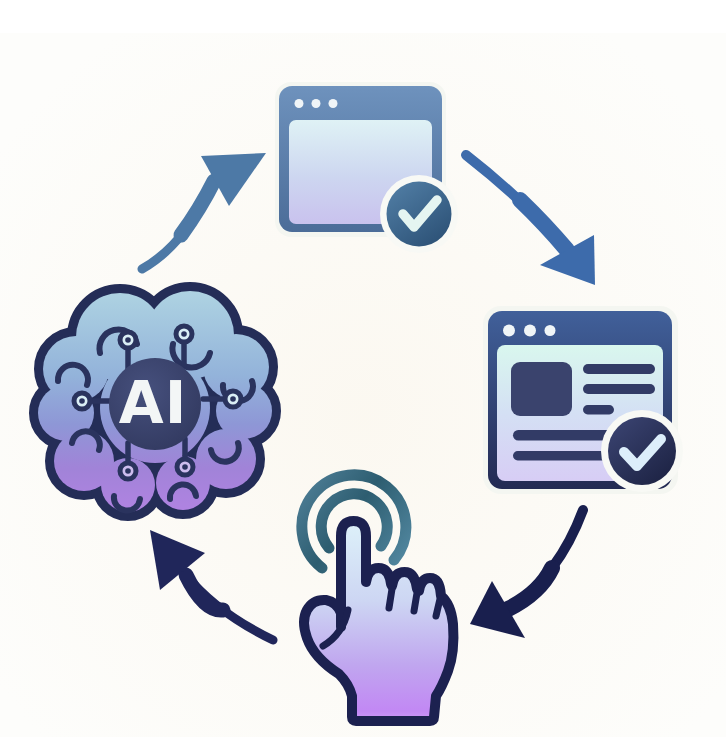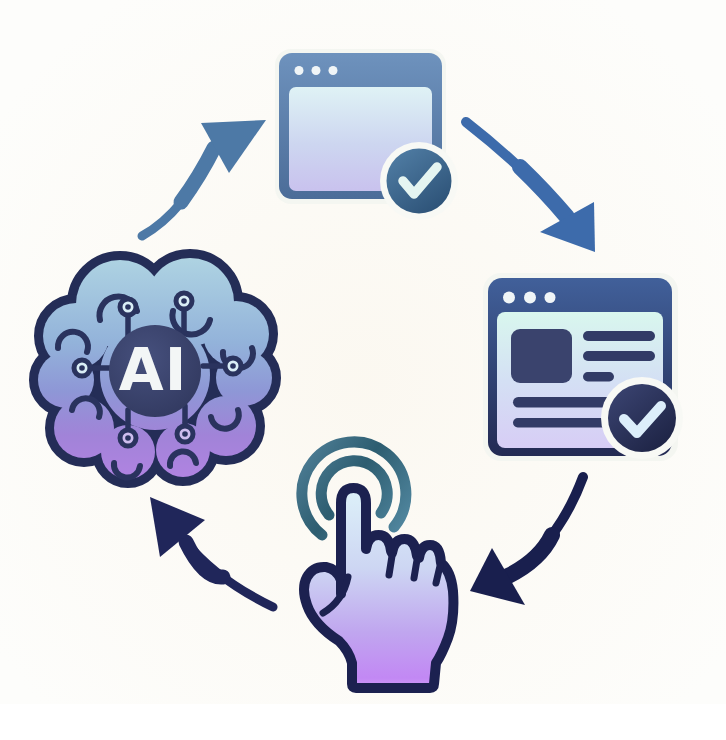--- a/index.html
+++ b/index.html
@@ -8,20 +8,21 @@
     padding: 0;
     background: #ffffff;
     font-family: "DejaVu Sans", sans-serif;
   }
   .canvas {
     width: 726px;
     height: 704px;
     position: relative;
     overflow: hidden;
     background: #fdfdfb;
+    margin-top: 33px;
   }
   svg { display: block; width: 726px; height: 740px; }
 
   .lobe-stroke { stroke: #242d57; stroke-width: 18px; }
   .curl   { fill: none; stroke: #2a335e; stroke-width: 6px;   stroke-linecap: round; }
   .stem   { fill: none; stroke: #2a335e; stroke-width: 5.5px; stroke-linecap: round; }
   .node-ring-top    { fill: #d9edf5; stroke: #2a335e; stroke-width: 5px; }
   .node-ring-bottom { fill: #cdbdee; stroke: #2a335e; stroke-width: 5px; }
   .node-dot { fill: #2a335e; }
   .win-line { fill: #323b66; }

